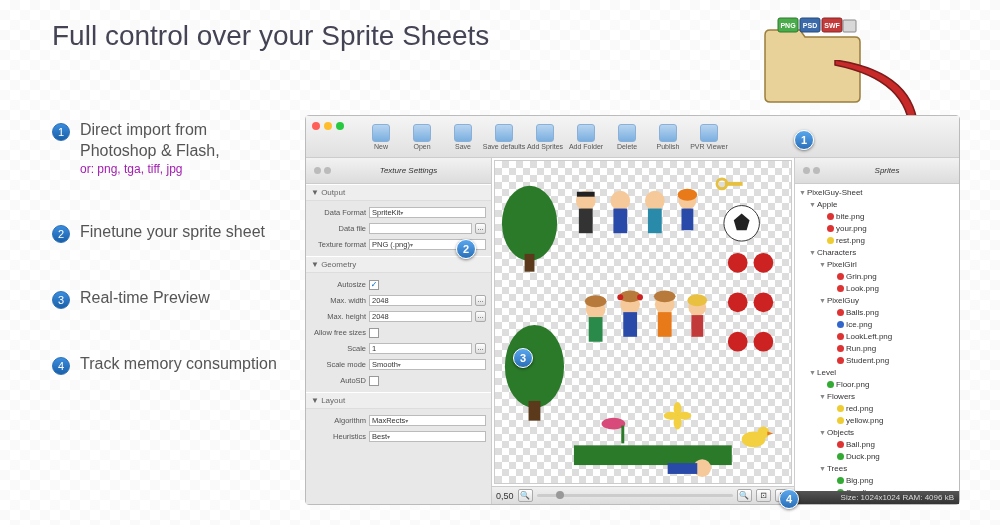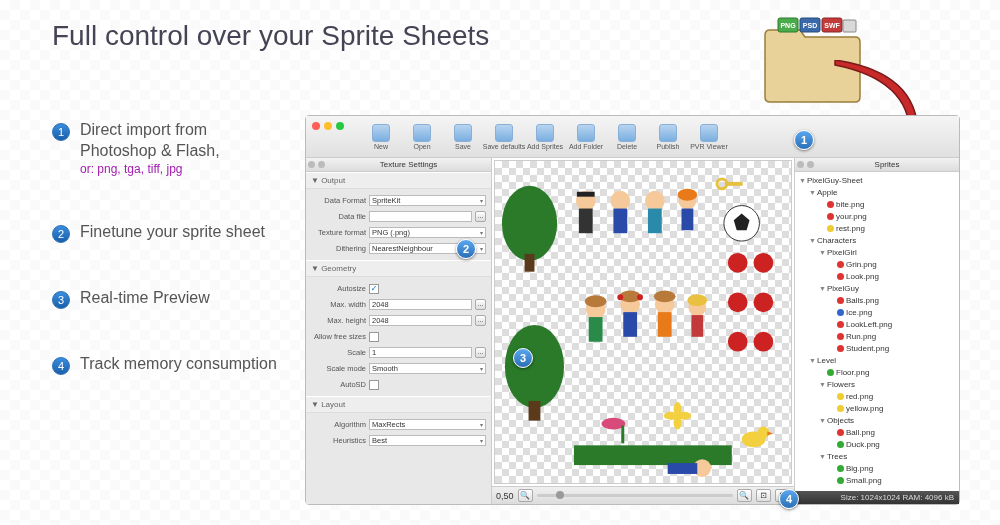--- a/index.html
+++ b/index.html
@@ -147,25 +147,26 @@
       width: 186px;
       background: #e8e8e8;
       border-right: 1px solid #ccc;
       display: flex;
       flex-direction: column;
     }
     .panel-header {
       background: linear-gradient(#f2f2f2,#dcdcdc);
       text-align: center;
       font-size: 8px;
-      padding: 2px;
+      padding: 8px;
       border-bottom: 1px solid #ccc;
       display: flex;
       align-items: center;
       gap: 3px;
+      font-style: italic;
     }
     .panel-header .dot {
       width: 7px; height: 7px; border-radius: 50%; background: #bbb;
     }
     .section-hdr {
       font-size: 8px;
       color: #666;
       padding: 3px 5px;
       background: #eee;
       border-top: 1px solid #fff;
@@ -189,21 +190,21 @@
       flex: 1;
       background: white;
       border: 1px solid #bbb;
       height: 11px;
       font-size: 7.5px;
       padding: 0 2px;
       display: flex;
       align-items: center;
     }
     .form-input.dropdown {
-      justify-content: space-between;
+      justify-content: flex-start;
     }
     .caret { font-size: 6px; color: #777; }
     .small-btn {
       width: 11px; height: 11px;
       background: linear-gradient(#fff,#ddd);
       border: 1px solid #aaa;
       border-radius: 2px;
       font-size: 7px;
       text-align: center;
     }
@@ -444,27 +445,20 @@
             </div>
     <div class="small-btn">...</div>
           </div>
           <div class="form-row">
             <div class="form-label">Texture format</div>
     <div class="form-input dropdown">
               <span>PNG (.png)</span>
               <span class="caret">▾</span>
             </div>
           </div>
-          <div class="form-row">
-            <div class="form-label">Dithering</div>
-    <div class="form-input dropdown">
-              <span>NearestNeighbour</span>
-              <span class="caret">▾</span>
-            </div>
-          </div>
         </div>
 
       <div class="section-hdr">
         <span>▼ </span><span>Geometry</span>
       </div>
       <div class="section-body" id="geometry-body">
           <div class="form-row">
             <div class="form-label">Autosize</div>
     <div class="checkbox">✓</div>
           </div>

